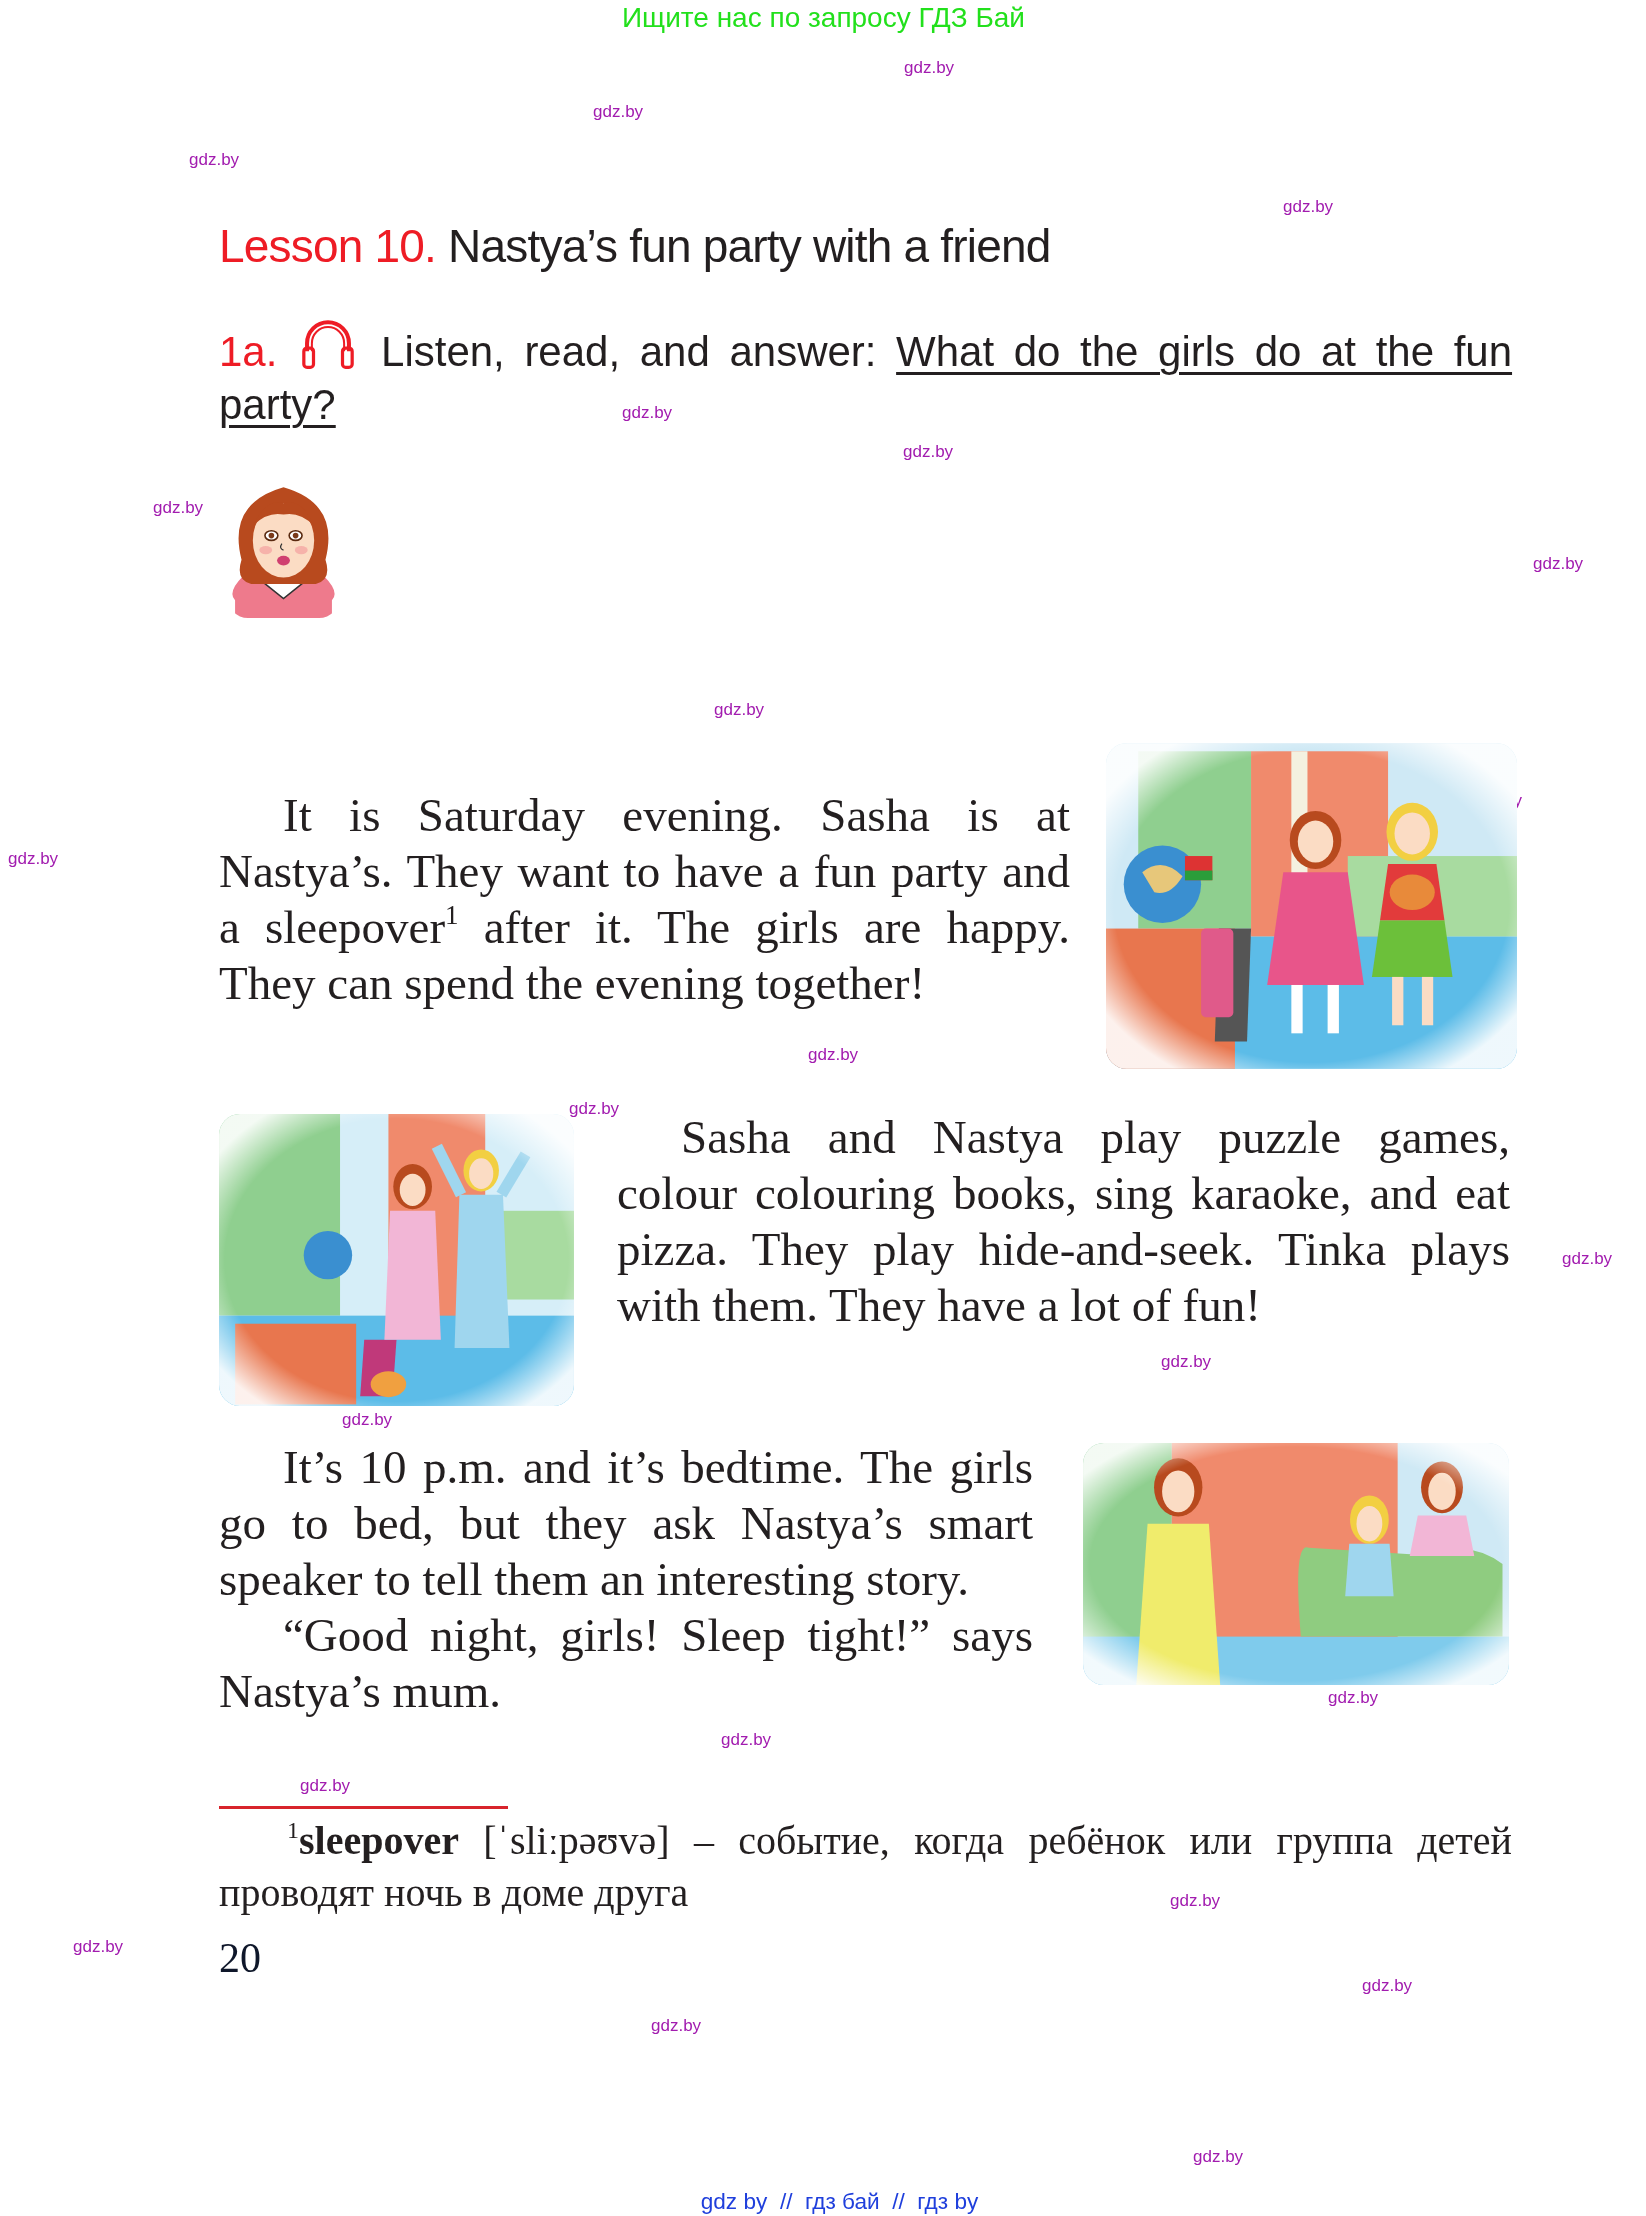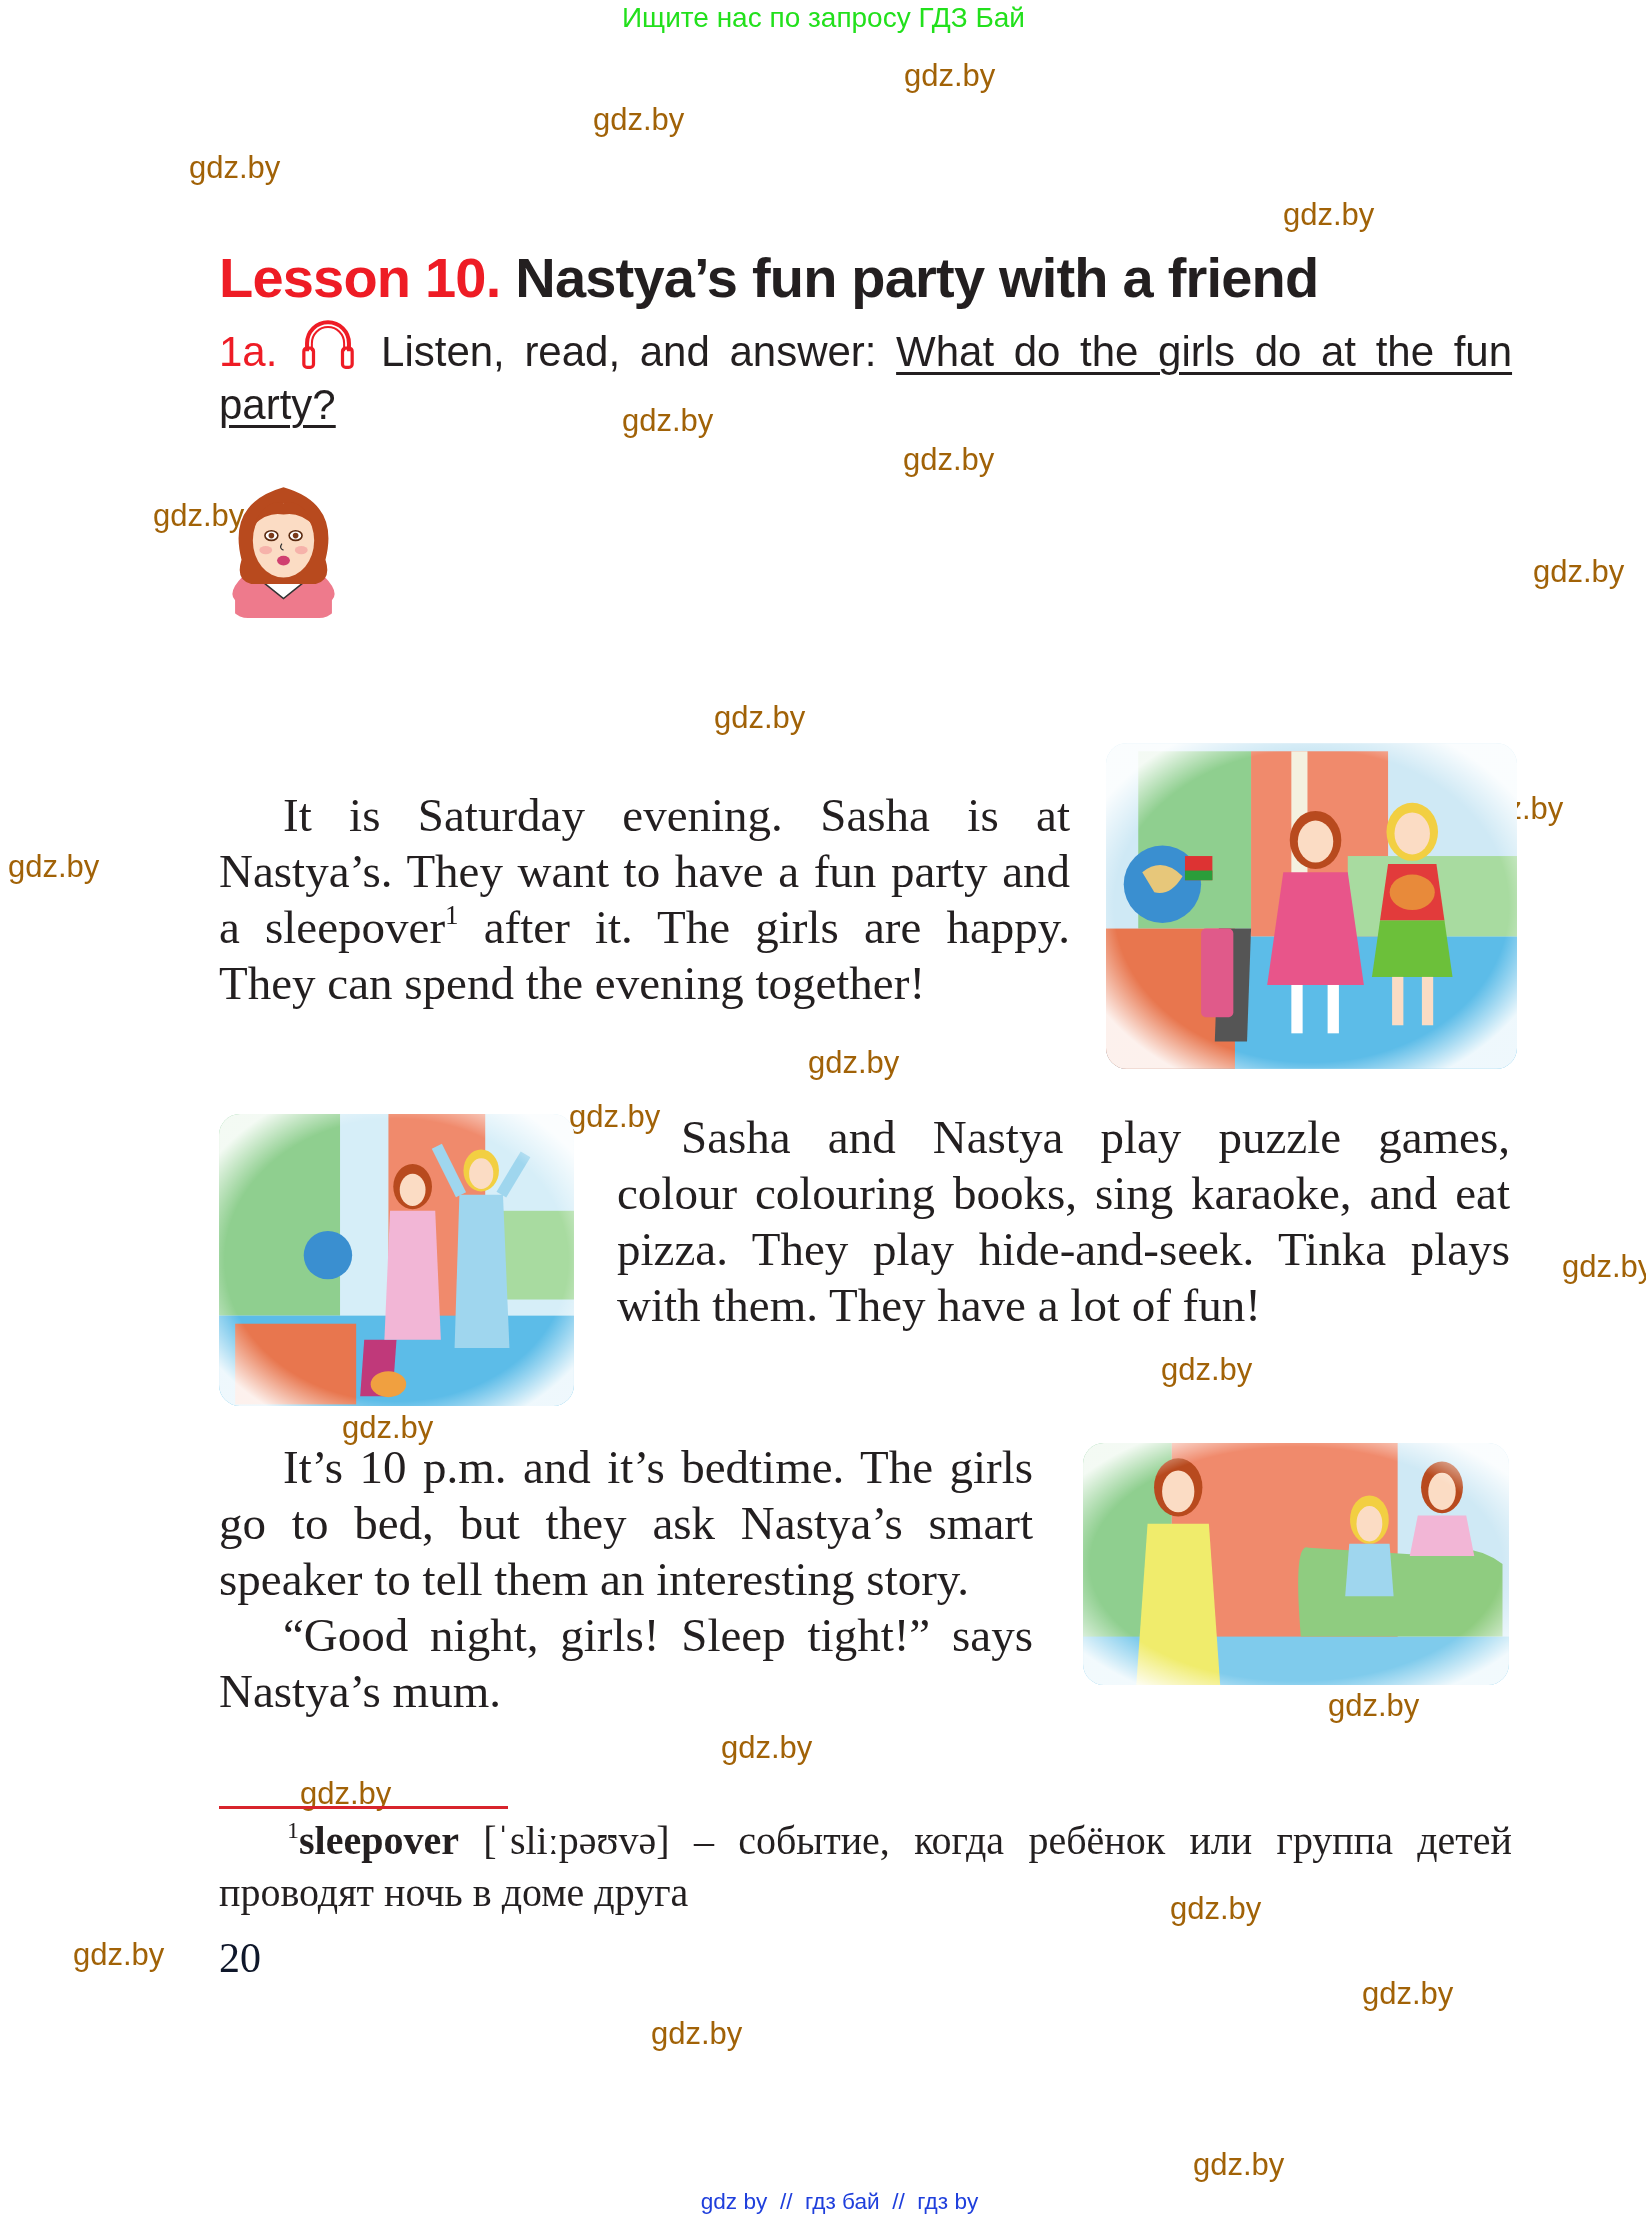--- a/index.html
+++ b/index.html
@@ -3,23 +3,23 @@
 <meta charset="utf-8">
 <style>
   * { box-sizing: border-box; margin: 0; padding: 0; }
   html, body { width: 1647px; height: 2216px; background: #ffffff; overflow: hidden; }
   body { position: relative; font-family: "Liberation Serif", "DejaVu Serif", serif; color: #231f20; }
 
   .abs { position: absolute; }
 
   .top-banner { left: 0; width: 1647px; top: 1.6px; text-align: center; font-family: "Liberation Sans", sans-serif; font-size: 28px; color: #22e01c; }
 
-  .wm { position: absolute; font-family: "Liberation Sans", sans-serif; font-size: 31px; color: #a16207; white-space: nowrap; }
-
-  .title { left: 219px; top: 245px; font-family: "Liberation Sans", sans-serif; font-weight: bold; font-size: 56px; letter-spacing: -0.8px; white-space: nowrap; }
+  .wm { position: absolute; font-family: "Liberation Sans", sans-serif; font-size: 17px; color: #a21caf; white-space: nowrap; }
+
+  .title { left: 219px; top: 219px; font-family: "Liberation Sans", sans-serif; font-weight: normal; font-size: 46px; letter-spacing: -0.8px; white-space: nowrap; }
   .title .red { color: #ee1c25; }
   .title .black { color: #231f20; }
 
   .task { left: 219px; top: 319px; width: 1293px; font-family: "Liberation Sans", sans-serif; font-weight: normal; font-size: 42px; line-height: 53px; color: #231f20; text-align: justify; }
   .task .num { color: #ee1c25; }
   .task .q { text-decoration: underline; text-decoration-thickness: 3.2px; text-underline-offset: 6.4px; }
   .headphones { display: inline-block; width: 58px; height: 50px; vertical-align: -3.2px; margin: 0 4.8px 0 1.6px; }
 
   .para { font-size: 47px; line-height: 56px; text-align: justify; color: #231f20; }
   .para .indent { display: inline-block; width: 64px; }

